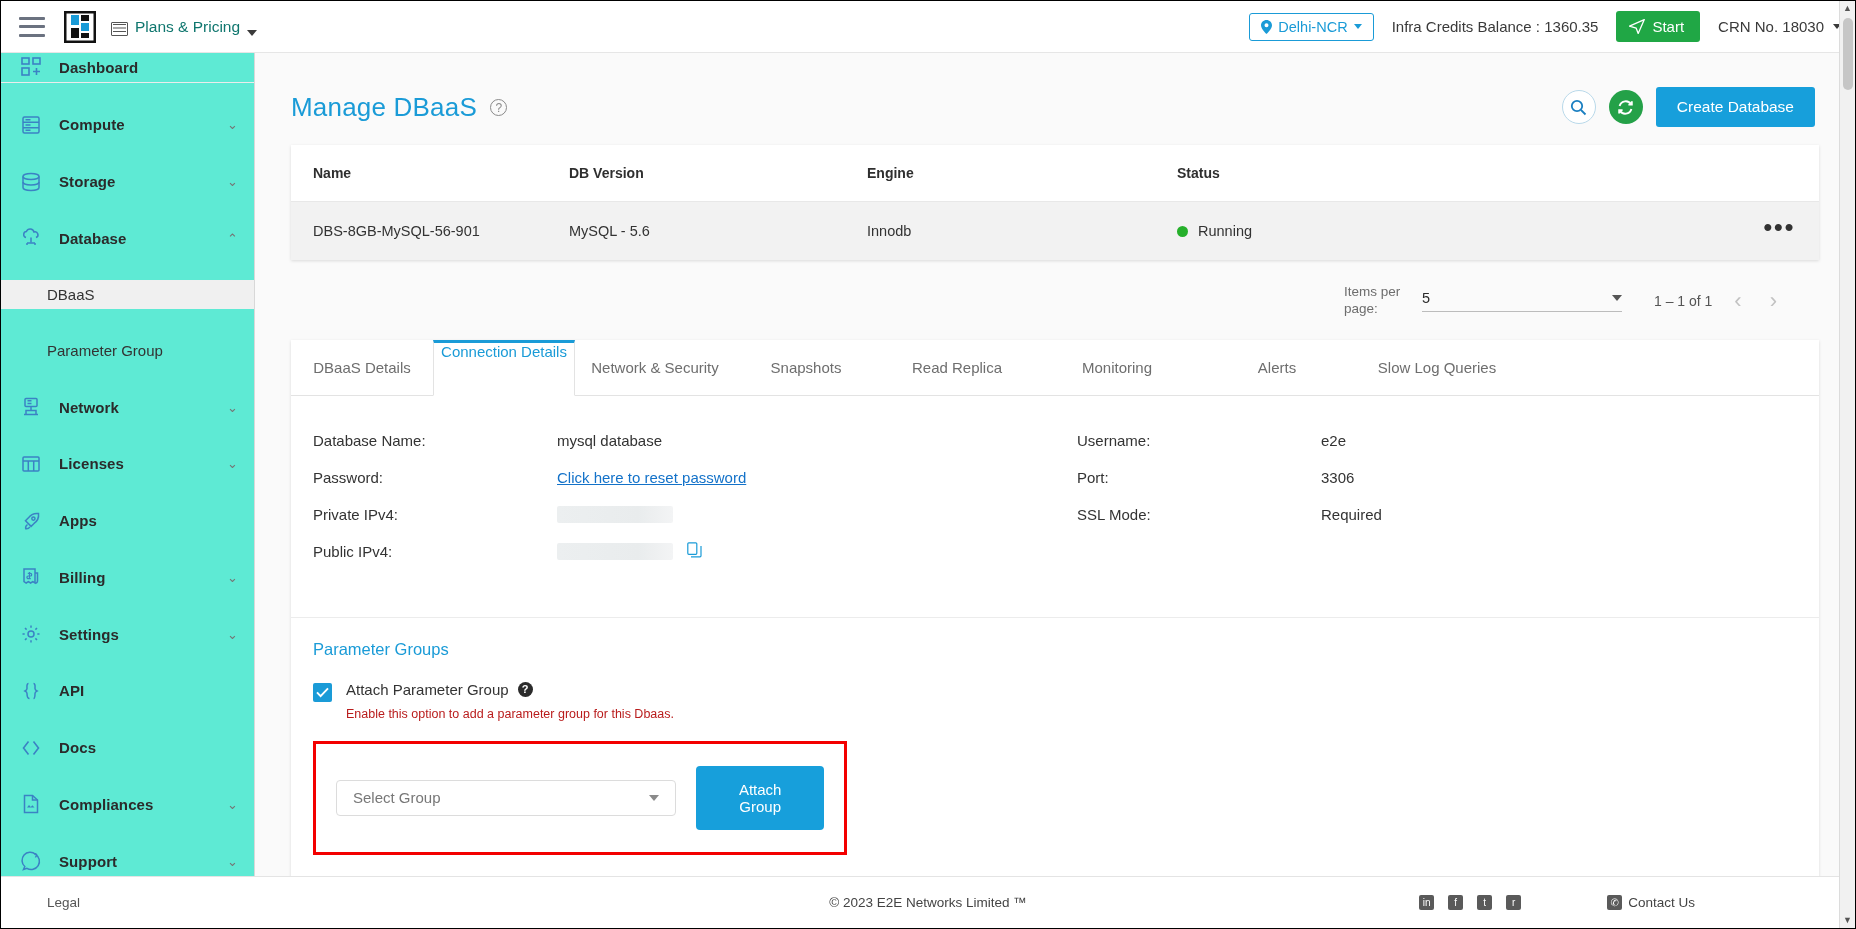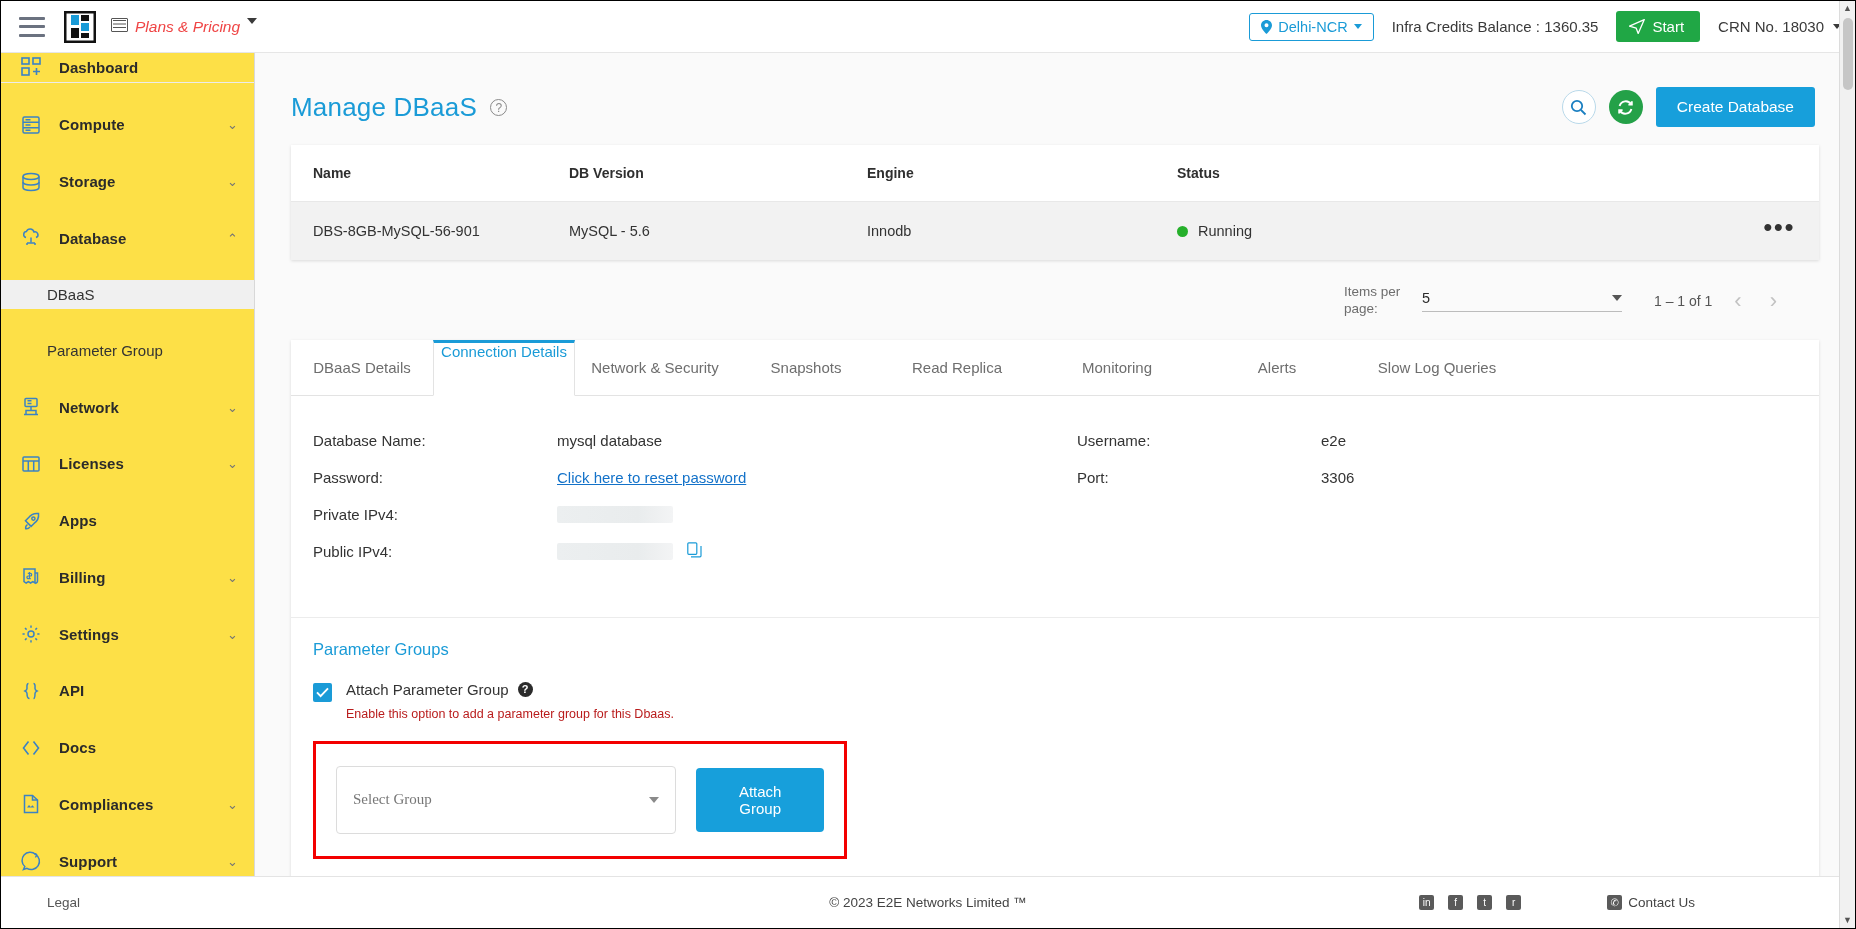--- a/index.html
+++ b/index.html
@@ -34,24 +34,23 @@
   .hamburger span { display:block; height:3px; background:#6b7280; border-radius:1px; }
 
   .brand-logo {
     width: 34px; height: 34px; position: relative;
     margin-right: 14px;
     display:flex; align-items:center; justify-content:center;
   }
   .brand-logo svg { display:block; }
 
   .plans-btn {
-    display:flex; align-items:flex-start; gap:7px;
-    font-size: 15.5px; color:#ef4444; cursor:pointer;
+    display:flex; align-items:flex-end; gap:7px;
+    font-size: 15.5px; color:#0f766e; cursor:pointer;
     font-family: "Liberation Sans", sans-serif;
-    font-style: italic;
   }
   .plans-icon {
     width:17px;height:14px;border:1.6px solid #555;border-radius:1px;
     display:block;position:relative;
   }
   .plans-icon::before{
     content:"";position:absolute;left:1px;right:1px;top:1px;height:1.4px;background:#555;
     box-shadow:0 3.5px 0 #555, 0 7px 0 #555;
   }
   .caret-dn {
@@ -83,21 +82,21 @@
     display:flex;align-items:center;gap:9px;font-size:15px;color:#3a3a3a;cursor:pointer;
     white-space:nowrap;
   }
 
   
   .body-split { flex:1; display:flex; min-height:0; }
 
   
   .sidebar {
     width: 254px; min-width:254px;
-    background:#fde047;
+    background:#5eead4;
     border-right:1px solid #d8d8d8;
     display:flex; flex-direction:column;
     font-size:15px;
     gap:27px;
   }
   .nav-item {
     display:flex; align-items:center;
     height: 39px; padding: 0 16px 0 20px;
     cursor:pointer; color:#2b2b2b; position:relative;
   }
@@ -232,23 +231,23 @@
     width:15px;height:15px;border-radius:50%;background:#2b2b2b;color:#fff;
     font-size:11px;display:inline-flex;align-items:center;justify-content:center;
     font-weight:bold;
   }
   .pg-ck-sub{ font-size:12.5px; color:#b91c1c; margin-top:9px;}
   .red-box {
     border:3px solid #f30000; margin-top:20px;
     width:534px; padding:22px 20px; display:flex; align-items:center; gap:20px;
   }
   .sel-group {
-    width:350px; height:68px; border:1px solid #dcdcdc; border-radius:4px;
+    width:350px; height:36px; border:1px solid #dcdcdc; border-radius:4px;
     display:flex; align-items:center; padding:0 16px; font-size:15px; color:#777;
-    background:#fff; cursor:pointer;font-family:Liberation Serif, serif;
+    background:#fff; cursor:pointer;
   }
   .sel-group .caret-dn { margin-left:auto; border-top-color:#8a8a8a; }
   .attach-btn {
     background:#179fdb;color:#fff;border:none;border-radius:4px;
     padding:15px 21px;font-size:15px;cursor:pointer;font-family:"Liberation Sans",sans-serif;
   }
 
   
   .footer {
     height:52px; min-height:52px; border-top:1px solid #e4e4e4;
@@ -600,20 +599,24 @@
 
             <div class="det-col">
               <div class="det-row">
                 <span class="det-lbl">Username:</span>
                 <span class="det-val">e2e</span>
               </div>
               <div class="det-row">
                 <span class="det-lbl">Port:</span>
                 <span class="det-val">3306</span>
               </div>
+              <div class="det-row">
+                <span class="det-lbl">SSL Mode:</span>
+                <span class="det-val">Required</span>
+              </div>
             </div>
           </div>
 
           <div class="pg-section">
             <div class="pg-title">Parameter Groups</div>
 
             <div class="pg-check-row">
               <div class="chkbox">
                 <svg width="13" height="11" viewBox="0 0 13 11" fill="none" stroke="#fff" stroke-width="1.9">
                   <path d="M1 5.4l3.6 3.8L12 1.4"></path>

